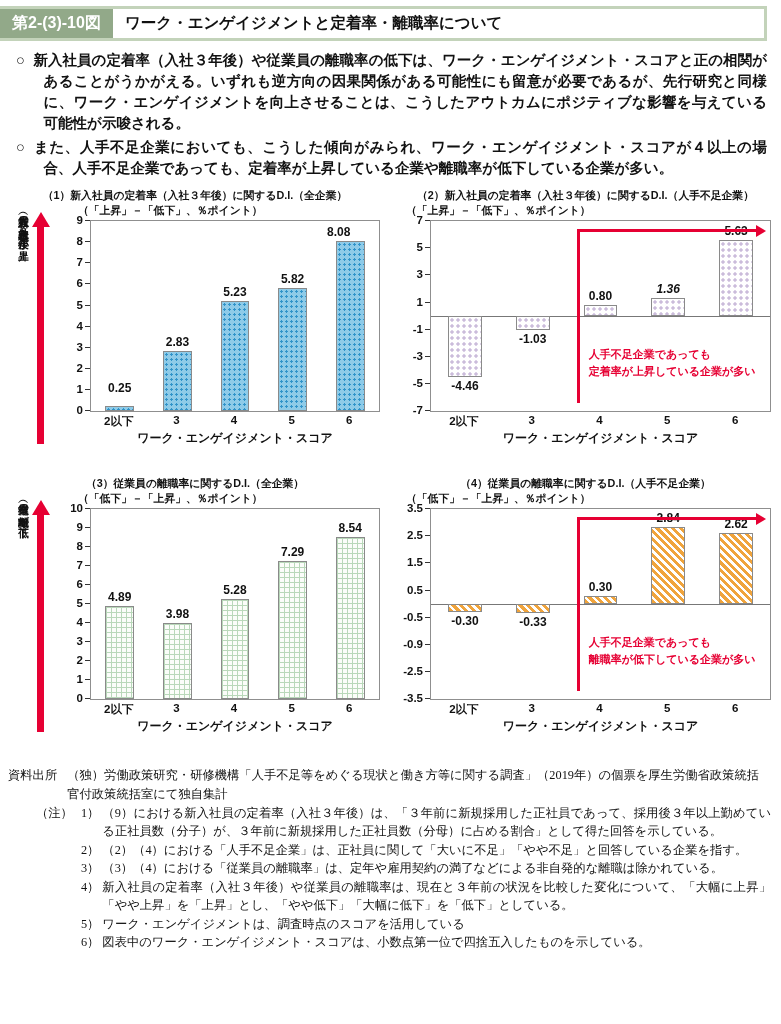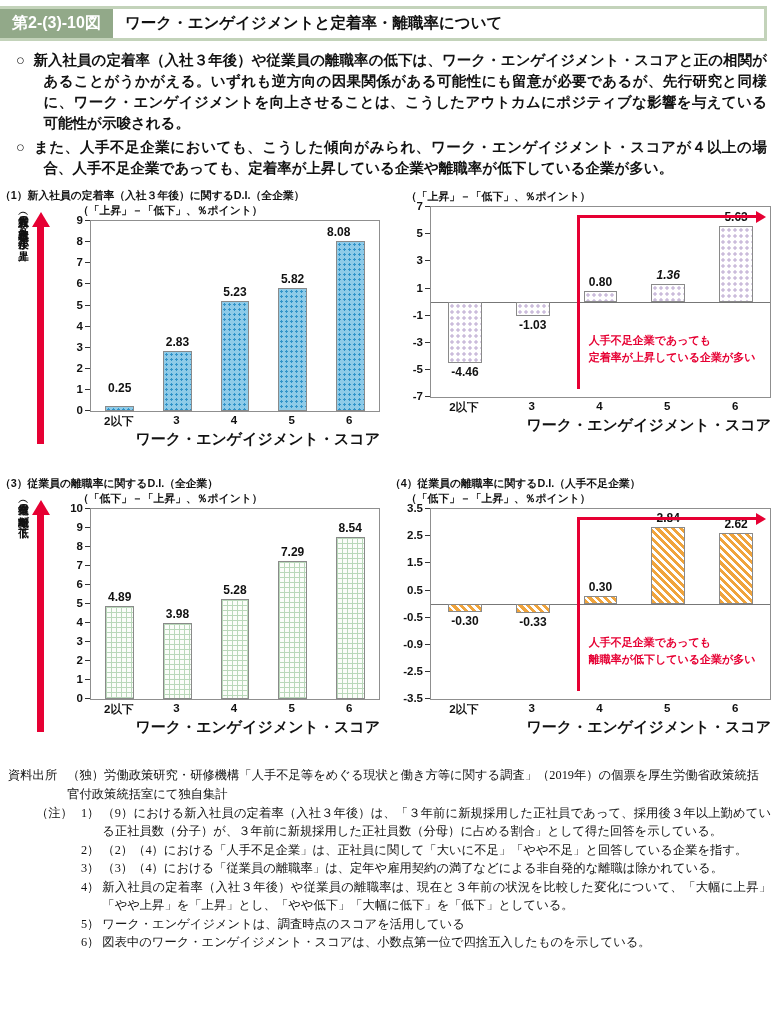--- a/index.html
+++ b/index.html
@@ -13,38 +13,38 @@
   .header-title { background:#fff; flex:1; font-weight:bold; font-size:15.5px; padding:3px 12px; display:flex; align-items:center; }
 
   
   .bullets { padding:9px 14px 0 16px; }
   .bullet { font-size:14.5px; font-weight:700; line-height:1.45; padding-left:1.9em; text-indent:-1.9em; margin-bottom:3px; text-align:justify; }
   .bullet .mk { margin-right:0.6em; font-weight:400; }
 
   
   .charts { display:grid; grid-template-columns:390px 391px; }
   .chart-cell { position:relative; height:288px; padding-top:7px; }
-  .chart-title { text-align:left; font-size:10.8px; font-weight:bold; white-space:nowrap; }
+  .chart-title { text-align:center; font-size:10.8px; font-weight:bold; white-space:nowrap; }
   .chart-body { display:flex; margin-top:1px; }
   .side-area { width:62px; display:flex; justify-content:center; gap:7px; padding-top:4px; }
   .side-label { writing-mode:vertical-rl; text-orientation:mixed; font-size:10.5px; font-weight:bold; line-height:1.15; height:235px; }
   .up-arrow { width:7px; height:218px; background:#e60033; position:relative; margin-top:18px; }
   .up-arrow::before { content:""; position:absolute; top:-14px; left:-5.5px; border-left:9px solid transparent; border-right:9px solid transparent; border-bottom:15px solid #e60033; }
   .main-area { flex:1; display:flex; flex-direction:column; padding-right:10px; }
   .chart-subtitle { font-size:10.8px; font-weight:bold; margin-left:16px; white-space:nowrap; }
   .plot-row { display:flex; margin-top:2px; }
   .axis-col { width:28px; position:relative; height:192px; }
   .axis-col.wide { width:40px; }
   .ytick { position:absolute; right:7px; font-size:11.5px; font-weight:bold; transform:translateY(-50%); }
   .ytick-mark { position:absolute; right:0; width:5px; height:1px; background:#333; }
   .plot-outer { flex:1; display:flex; flex-direction:column; }
   .plot { position:relative; height:192px; border:1px solid #8f8f8f; background:#fff; }
   .cats-row { position:relative; height:17px; }
   .cat { position:absolute; top:2px; text-align:center; font-size:11.5px; font-weight:bold; }
-  .xlabel { text-align:right; font-size:15px; font-weight:bold; margin-top:1px; }
+  .xlabel { text-align:center; font-size:12px; font-weight:bold; margin-top:1px; }
 
   .bar { position:absolute; border:1px solid #8a8a8a; }
   .dots-blue   { background-color:#8ecbe8; background-image:radial-gradient(#2f93c9 30%, rgba(0,0,0,0) 34%); background-size:5px 5px; }
   .dots-purple { background-color:#ffffff; background-image:radial-gradient(#cbbcdb 36%, rgba(0,0,0,0) 40%); background-size:6px 6px; }
   .grid-green  { background-color:#fbfdfa; background-image:linear-gradient(#b9d8ba 1px, transparent 1px), linear-gradient(90deg,#b9d8ba 1px, transparent 1px); background-size:5px 5px; }
   .diag-orange { background-color:#ffffff; background-image:repeating-linear-gradient(45deg,#f0a43c 0,#f0a43c 3px,#ffffff 3px,#ffffff 5.5px); }
 
   .val-label { position:absolute; text-align:center; font-size:12px; font-weight:bold; }
   .zero-line { position:absolute; left:0; right:0; height:1px; background:#777; }
   .hl-v { position:absolute; width:3px; }
@@ -132,20 +132,21 @@
                   <div class="cat" style="left: 230.4px; width: 57.6px;">6</div>
                 </div>
               <div class="xlabel">ワーク・エンゲイジメント・スコア</div>
             </div>
           </div>
         </div>
       </div>
     </div>
 
     <div class="chart-cell">
+      <div class="chart-title">（2）新入社員の定着率（入社３年後）に関するD.I.（人手不足企業）</div>
       <div class="chart-body">
         <div class="main-area">
           <div class="chart-subtitle">（「上昇」－「低下」、％ポイント）</div>
           <div class="plot-row">
             <div class="axis-col wide">
                 <div class="ytick" style="top: 0px;">7</div>
                 <div class="ytick-mark" style="top: 0px;"></div>
                 <div class="ytick" style="top: 27.1429px;">5</div>
                 <div class="ytick-mark" style="top: 27.1429px;"></div>
                 <div class="ytick" style="top: 54.2857px;">3</div>

